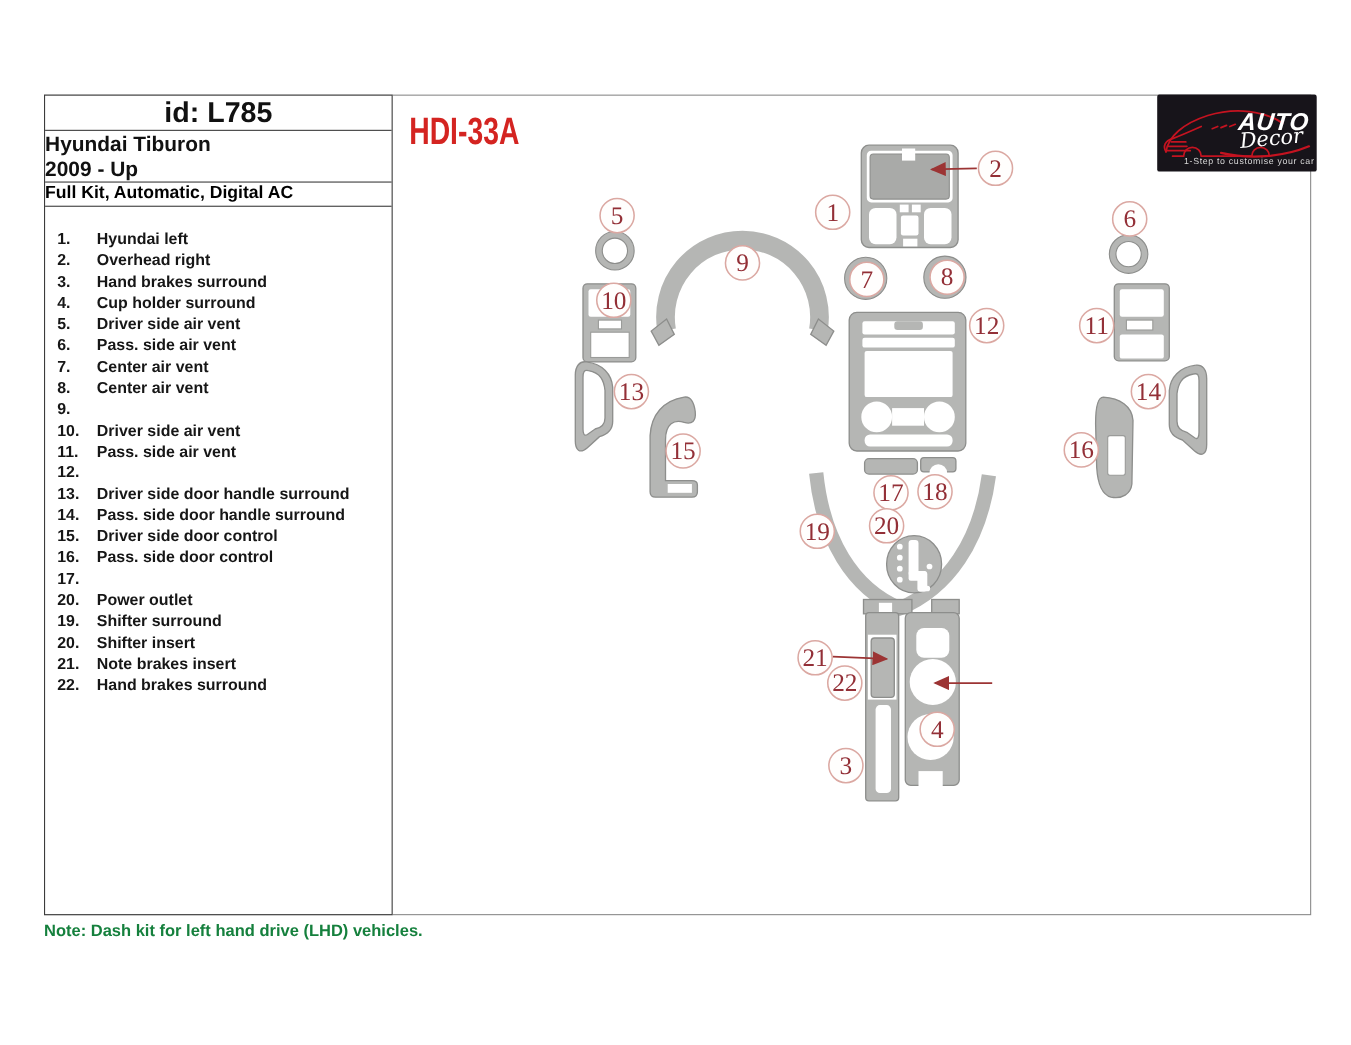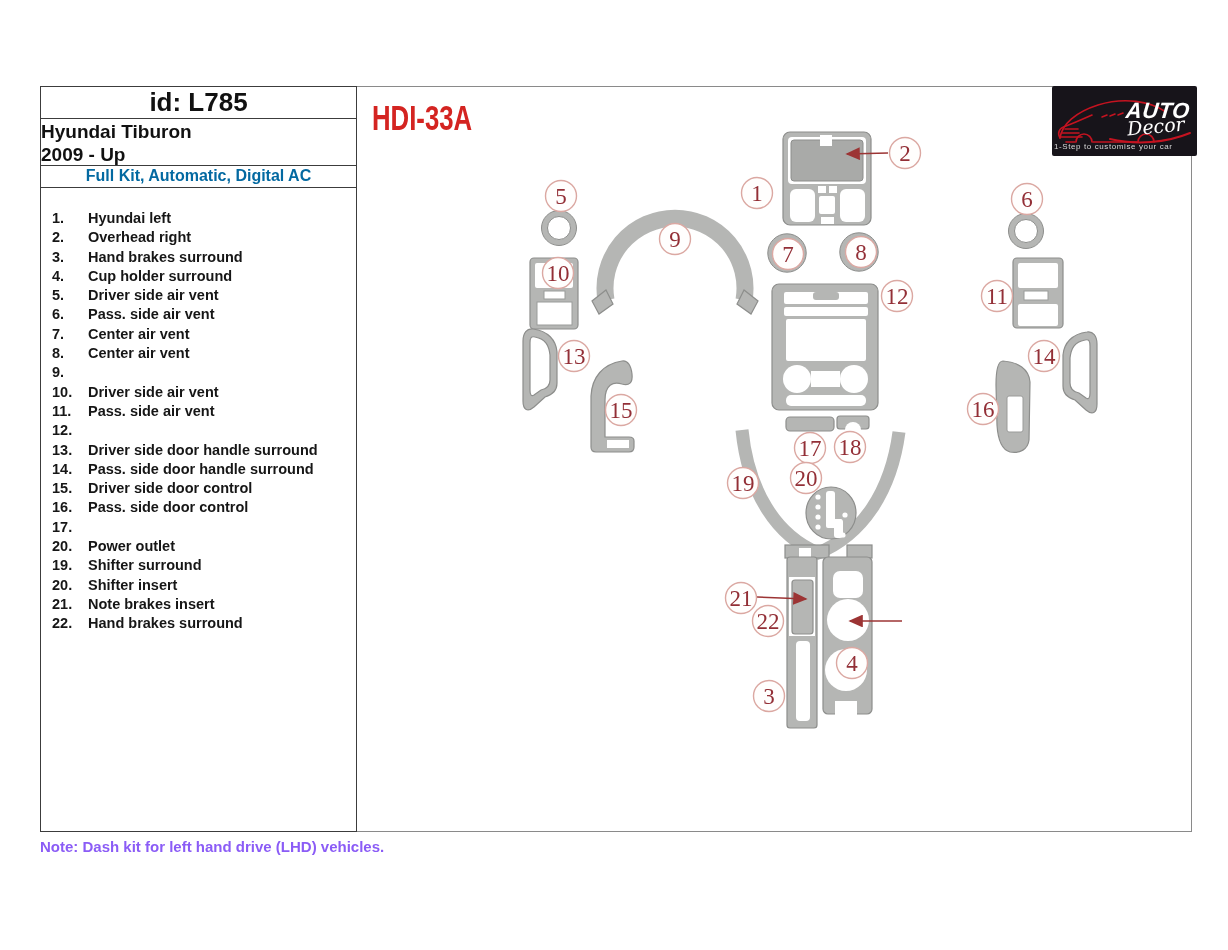--- a/index.html
+++ b/index.html
@@ -11,45 +11,45 @@
          border:1px solid #8a8a8a;box-sizing:border-box;}
 
   
   .left-panel{position:absolute;left:40px;top:86px;width:317px;height:746px;
               border:1px solid #3c3c3c;box-sizing:border-box;background:#fff;}
   .hdr-id{height:31px;border-bottom:1px solid #3c3c3c;text-align:center;
           font-size:26px;font-weight:bold;color:#111;line-height:31px;}
   .hdr-vehicle{height:47px;border-bottom:1px solid #3c3c3c;text-align:left;
                font-size:19px;font-weight:bold;color:#111;padding-top:1px;box-sizing:border-box;}
   .hdr-vehicle div{line-height:23px;}
-  .hdr-kit{height:21px;border-bottom:1px solid #3c3c3c;text-align:center;
-           font-size:16px;font-weight:bold;color:#0369a1;line-height:20px;}
+  .hdr-kit{height:21px;border-bottom:1px solid #3c3c3c;
+           font-size:16px;font-weight:bold;color:#000000;line-height:20px;}
   .parts-list{margin-top:21px;}
   .part-row{display:flex;line-height:19.3px;font-size:14.5px;font-weight:bold;color:#161616;}
   .pnum{width:47px;padding-left:11px;box-sizing:border-box;flex:none;}
   .plabel{flex:1;}
 
   
   .kit-code{position:absolute;left:372px;top:99px;font-size:33px;font-weight:bold;
             color:#d42421;letter-spacing:0px;transform:scale(0.78,1.05);
             transform-origin:left top;white-space:nowrap;}
 
   
-  .note{position:absolute;left:40px;top:838px;font-size:15px;font-weight:bold;color:#8b5cf6;}
+  .note{position:absolute;left:40px;top:838px;font-size:15px;font-weight:bold;color:#15803d;}
 
   
   .logo{position:absolute;left:1052px;top:86px;width:145px;height:70px;
         background:#17141a;border-radius:2px;overflow:hidden;}
   .logo svg{position:absolute;left:0;top:0;}
   .brand-auto{position:absolute;right:7px;top:12px;color:#fff;font-weight:bold;
               font-size:22px;font-style:italic;letter-spacing:0.5px;transform:skewX(-6deg);}
   .brand-decor{position:absolute;right:12px;top:29px;color:#fff;
                font-family:"DejaVu Serif",serif;font-style:italic;font-size:19px;
                transform:rotate(-5deg);}
-  .tagline{position:absolute;left:2px;right:2px;bottom:5px;text-align:left;
+  .tagline{position:absolute;left:2px;right:2px;bottom:5px;text-align:right;
            color:#d8d8d8;font-size:8px;letter-spacing:0.6px;white-space:nowrap;}
 
   .diagram-svg{position:absolute;left:0;top:0;}
   .part{fill:#b5b6b4;stroke:#8d8e8c;stroke-width:1.2;}
   .cut{fill:#ffffff;stroke:#9a9b99;stroke-width:1;}
   .cutp{fill:#ffffff;stroke:none;}
   .band{fill:none;stroke:#b5b6b4;}
   .callout-circle{fill:#fffefd;stroke:#dba8a2;stroke-width:1.4;}
   .callout-num{fill:#932f36;font-family:"Liberation Serif",serif;font-size:23px;}
   .arrow-line{stroke:#9c3434;stroke-width:1.6;fill:none;}

